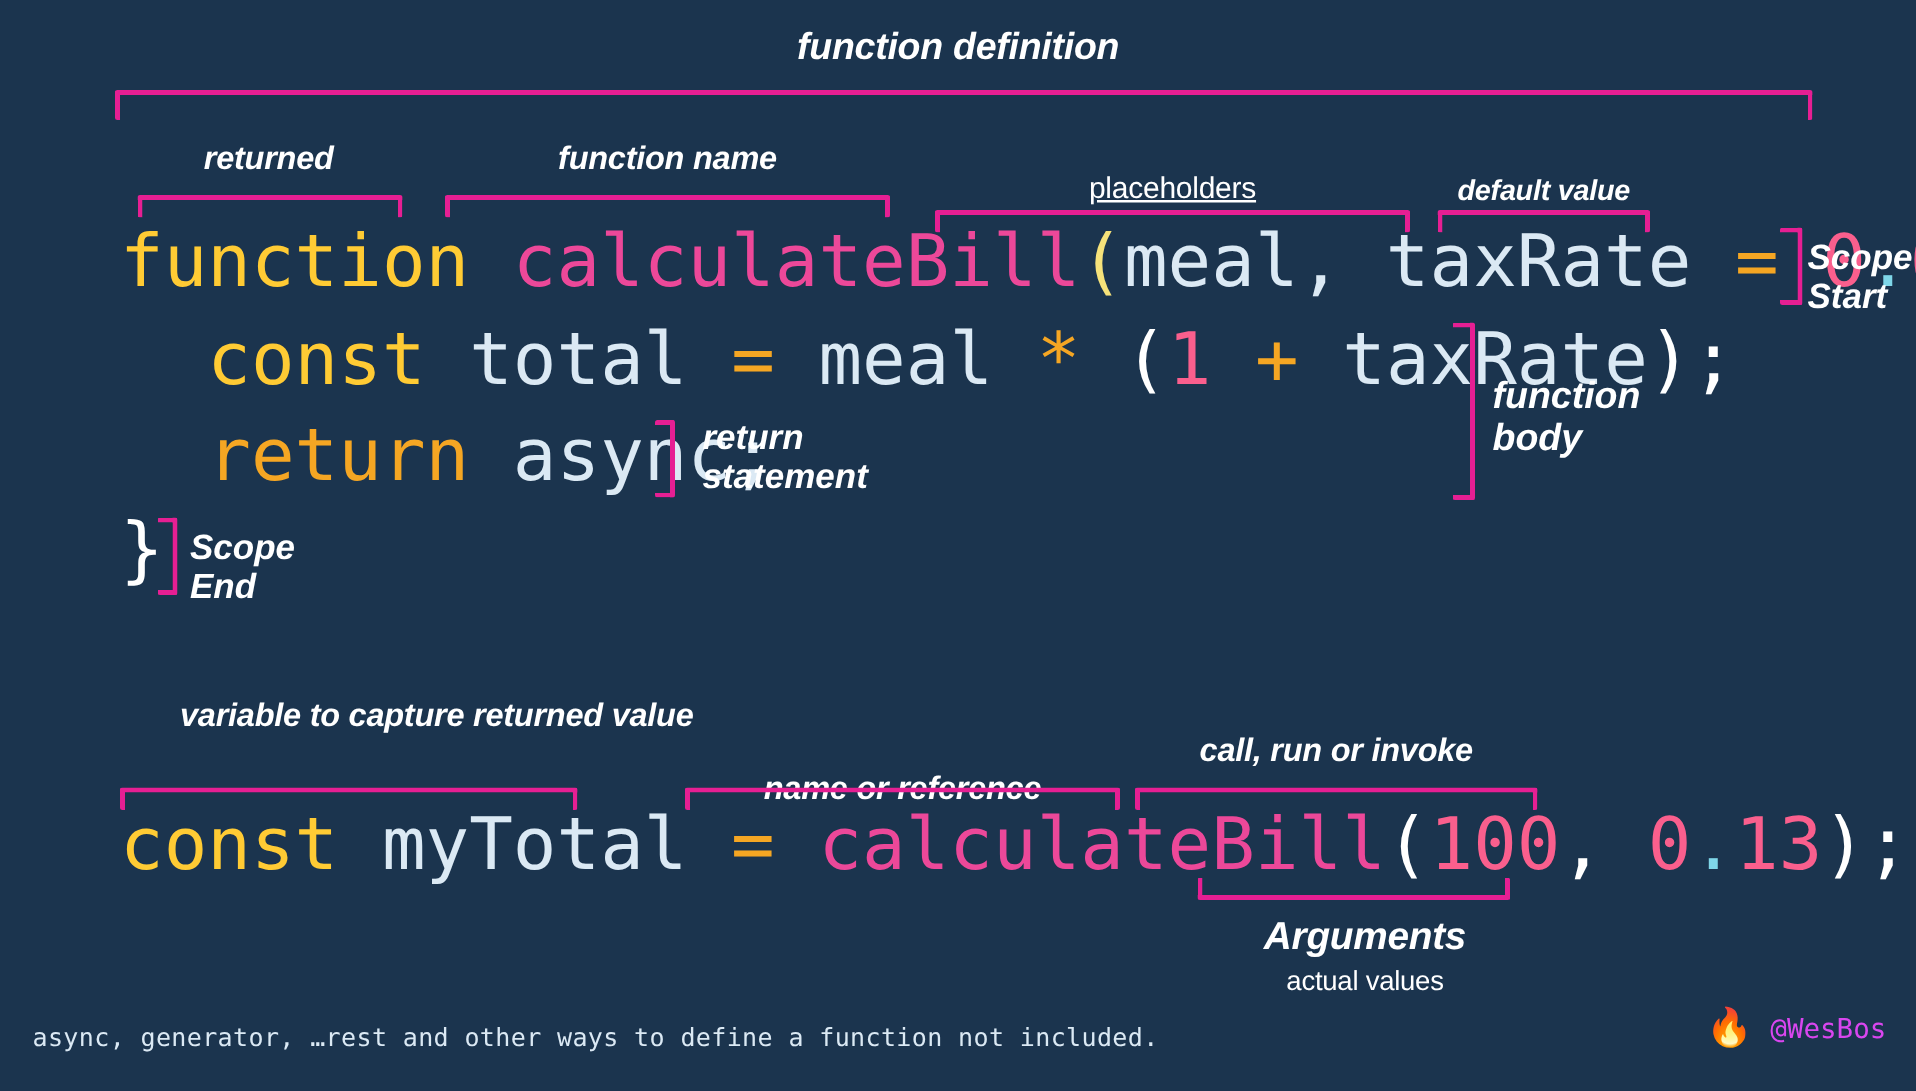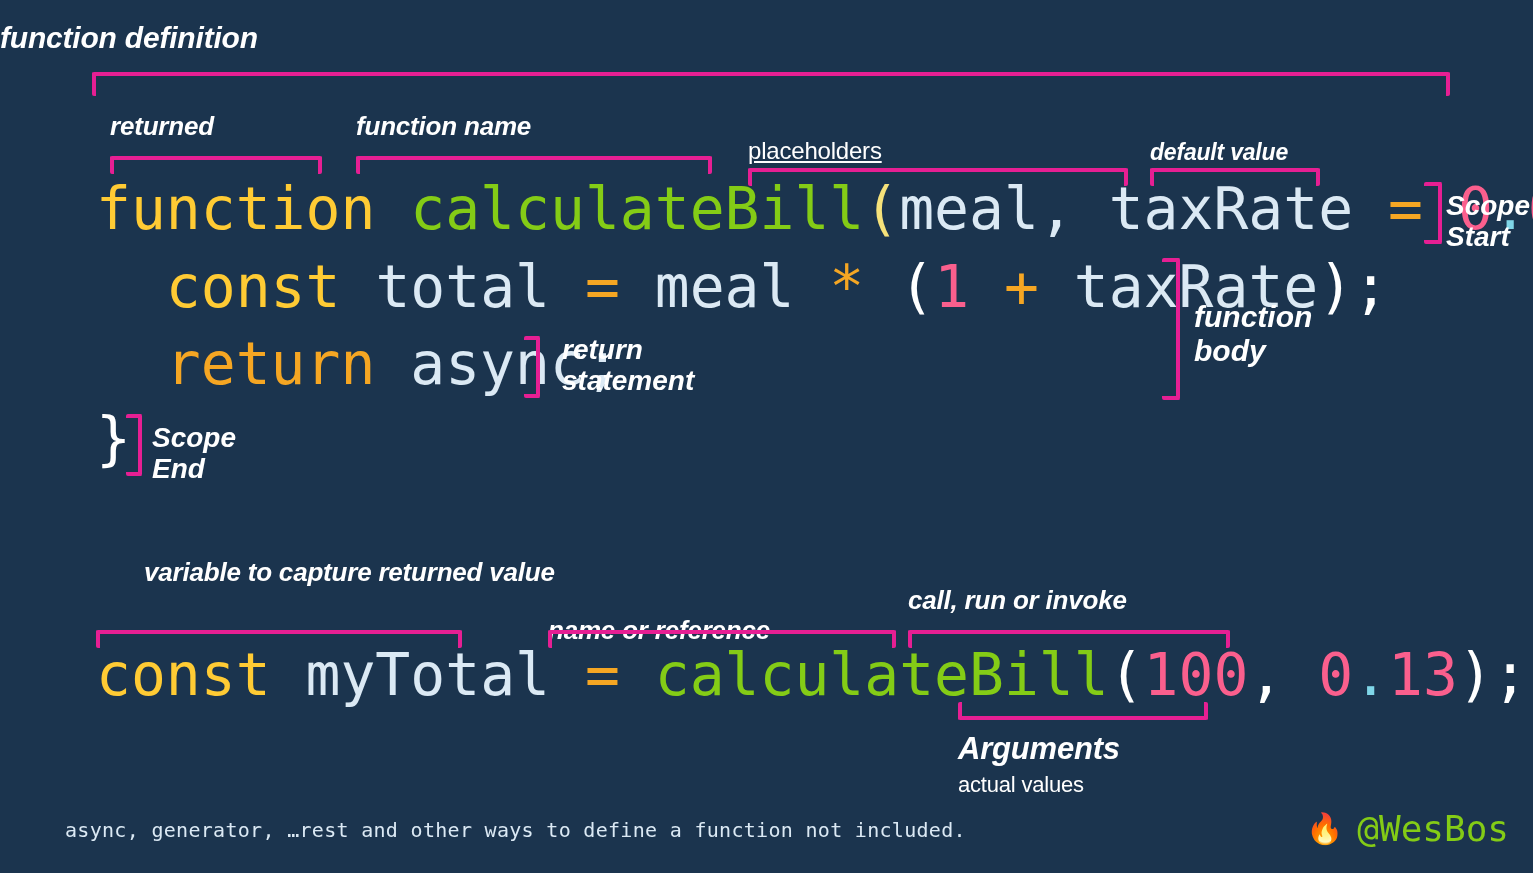--- a/index.html
+++ b/index.html
@@ -31,21 +31,21 @@
     font-weight: bold;
     font-style: italic;
     white-space: nowrap;
     letter-spacing: -0.2px;
     line-height: 1.08;
   }
   .lbl.sub {
     font-style: normal;
     font-weight: normal;
   }
-  .lbl.center { }
+  .lbl.center { text-align: center; }
 
   
   
   .brk-down {
     position: absolute;
     border: 4px solid #e61f93;
     border-bottom: none;
     border-radius: 2px;
   }
   
@@ -67,53 +67,52 @@
   .code {
     position: absolute;
     font-family: "DejaVu Sans Mono", monospace;
     font-size: 58px;
     line-height: 1;
     white-space: pre;
     letter-spacing: 0px;
   }
   .kw      { color: #ffcb34; }   
   .kw-or   { color: #f5a623; }   
-  .fname   { color: #84cc16; }   
+  .fname   { color: #ec4899; }   
   .plain   { color: #dbe9f4; }   
   .white   { color: #ffffff; }
   .op      { color: #f5a623; }   
   .num     { color: #fa5f8d; }   
   .dot     { color: #7fd6e8; }   
   .paren-y { color: #f6e27a; }   
 
   
   #footer-note {
     position: absolute;
     left: 26px;
     top: 818px;
     color: #dbe9f4;
     font-family: "DejaVu Sans Mono", monospace;
     font-size: 20px;
     letter-spacing: 0.3px;
     white-space: nowrap;
-    margin-left: 39px;
   }
   #brand {
     position: absolute;
     right: 24px;
     top: 808px;
     display: flex;
     align-items: center;
     gap: 14px;
   }
   #brand .fire { font-size: 30px; line-height: 1; }
   #brand .handle {
-    color: #84cc16;
+    color: #d946ef;
     font-family: "DejaVu Sans Mono", monospace;
-    font-size: 36px;
+    font-size: 22px;
     letter-spacing: 0px;
     white-space: nowrap;
   }
   .scope-text {
     position: absolute;
     color: #ffffff;
     font-family: "Liberation Sans", sans-serif;
     font-weight: bold;
     font-style: italic;
     font-size: 28px;

